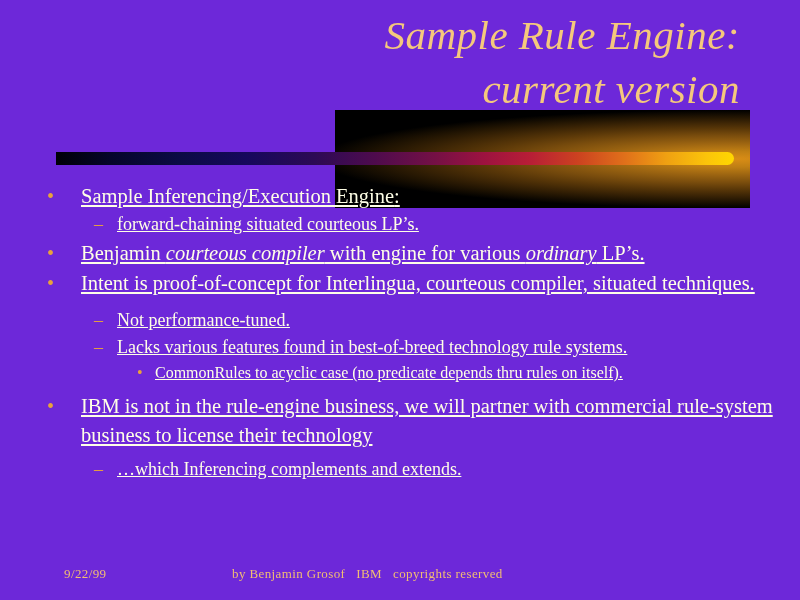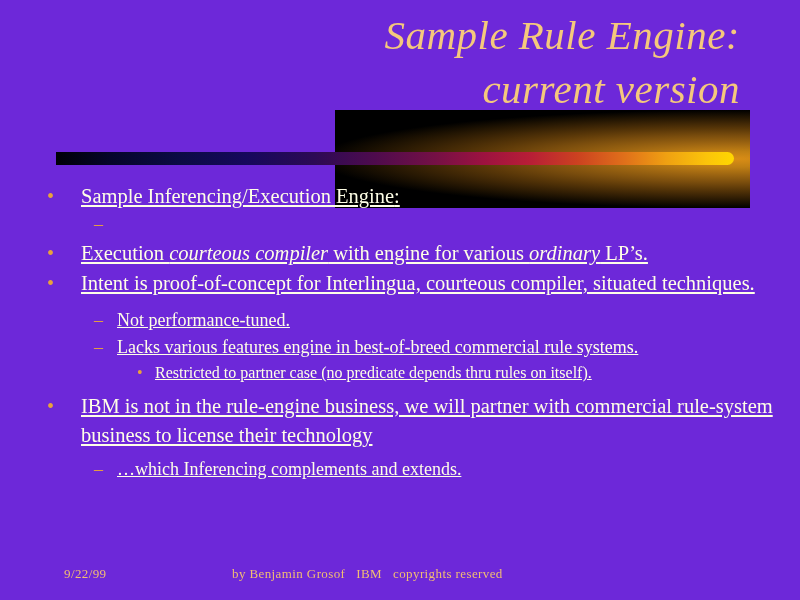--- a/index.html
+++ b/index.html
@@ -177,41 +177,42 @@
   <div id="glow"></div>
   <div id="bar"></div>
 
   <div id="body">
       <div class="bullet lvl1">
         <span class="marker">•</span>
         <span class="btext"><span>Sample Inferencing/Execution </span><u class="ul">Engine</u><span>:</span></span>
       </div>
       <div class="bullet lvl2">
         <span class="marker">–</span>
-      </div>
-      <div class="bullet lvl1">
-        <span class="marker">•</span>
-        <span class="btext"><span>Execution </span><i class="em">courteous compiler</i><span> with engine for various </span><i class="em">ordinary</i><span> LP’s.</span></span>
+        <span class="btext"><span>forward-chaining situated courteous LP’s.</span></span>
+      </div>
+      <div class="bullet lvl1">
+        <span class="marker">•</span>
+        <span class="btext"><span>Benjamin </span><i class="em">courteous compiler</i><span> with engine for various </span><i class="em">ordinary</i><span> LP’s.</span></span>
       </div>
       <div class="bullet lvl1">
         <span class="marker">•</span>
         <span class="btext"><span>Intent is proof-of-concept for Interlingua, courteous compiler, situated techniques.</span></span>
       </div>
       <div class="sp-a"></div>
       <div class="bullet lvl2">
         <span class="marker">–</span>
         <span class="btext"><span>Not performance-tuned.</span></span>
       </div>
       <div class="bullet lvl2">
         <span class="marker">–</span>
-        <span class="btext"><span>Lacks various features engine in best-of-breed commercial rule systems.</span></span>
+        <span class="btext"><span>Lacks various features found in best-of-breed technology rule systems.</span></span>
       </div>
       <div class="bullet lvl3">
         <span class="marker">•</span>
-        <span class="btext"><span>Restricted to partner case (no predicate depends thru rules on  itself).</span></span>
+        <span class="btext"><span>CommonRules to acyclic case (no predicate depends thru rules on  itself).</span></span>
       </div>
       <div class="sp-b"></div>
       <div class="bullet lvl1">
         <span class="marker">•</span>
         <span class="btext"><span>IBM is not in the rule-engine business, we will partner with commercial rule-system business to license their technology</span></span>
       </div>
       <div class="sp-b"></div>
       <div class="bullet lvl2">
         <span class="marker">–</span>
         <span class="btext"><span>…which Inferencing complements and extends.</span></span>

